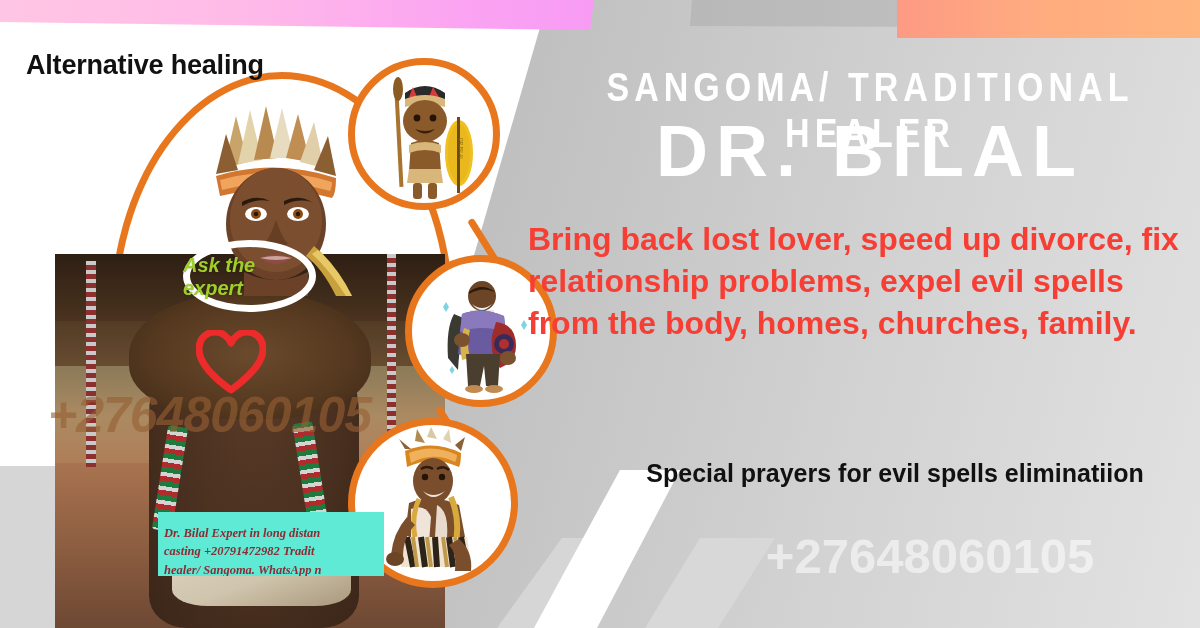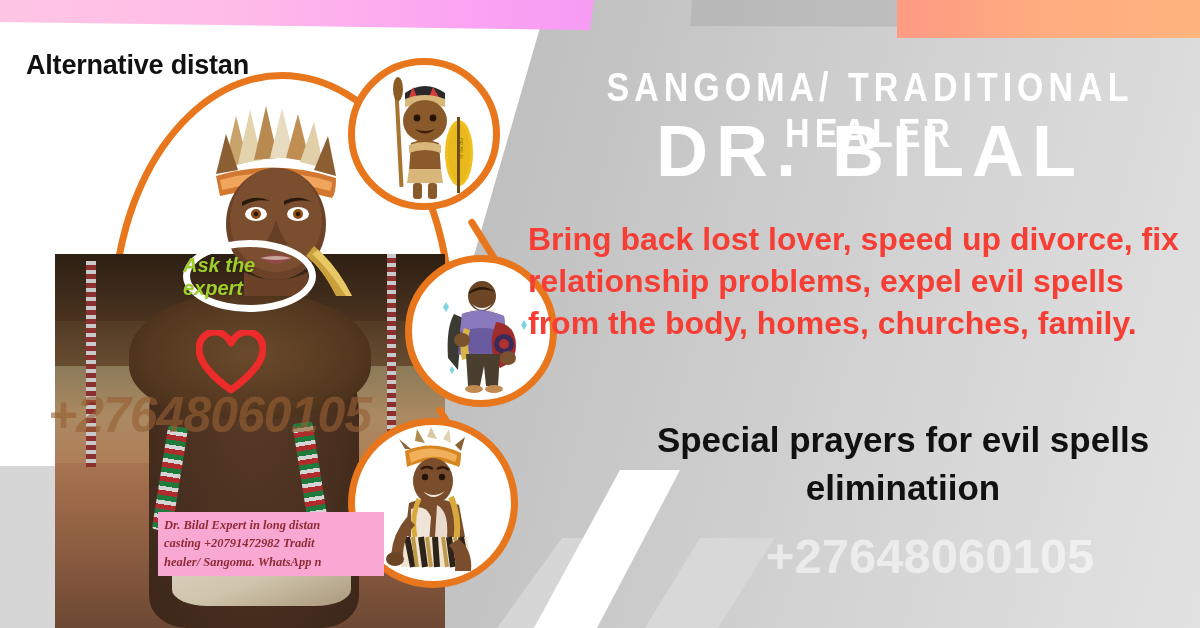--- a/index.html
+++ b/index.html
@@ -161,22 +161,22 @@
   .phone-overlay{
     position:absolute;left:48px;top:386px;width:400px;
     font-size:50px;font-weight:bold;font-style:italic;
     color:rgba(150,95,52,0.62);
     letter-spacing:-1px;
     z-index:25;white-space:nowrap;
   }
 
   .caption{
     position:absolute;left:158px;top:512px;width:226px;height:64px;
-    background:#f9a8d4;z-index:28;overflow:hidden;
-    padding:4px 6px 0 6px;box-sizing:border-box;
+    background:#5eead4;z-index:28;overflow:hidden;
+    padding:12px 6px 0 6px;box-sizing:border-box;
   }
   .caption p{
     margin:0;font-size:12.5px;font-weight:bold;font-style:italic;
     color:#8e2b35;line-height:1.47;white-space:nowrap;
     font-family:"Liberation Serif", serif;
   }
 
   
   .hero{
     position:absolute;left:176px;top:96px;width:200px;height:200px;z-index:24;
@@ -208,23 +208,23 @@
     position:absolute;left:560px;top:110px;width:620px;
     font-size:72px;font-weight:bold;color:#ffffff;
     letter-spacing:8px;text-align:center;z-index:30;
   }
   .body-red{
     position:absolute;left:528px;top:218px;width:660px;
     font-size:32px;font-weight:bold;color:#f73e35;
     text-align:left;line-height:1.32;z-index:30;
   }
   .body-black{
-    position:absolute;left:600px;top:416px;width:590px;
-    font-size:35px;font-weight:bold;color:#111111;
-    text-align:center;line-height:1.38;z-index:30;margin-left:8px;
+    position:absolute;left:600px;top:456px;width:590px;
+    font-size:25px;font-weight:bold;color:#111111;
+    text-align:center;line-height:1.38;z-index:30;
   }
   .watermark{
     position:absolute;left:660px;top:528px;width:540px;
     font-size:49px;font-weight:bold;color:rgba(255,255,255,0.55);
     text-align:center;z-index:20;letter-spacing:0px;
   }
 </style>
 </head>
 <body>
 
@@ -236,21 +236,21 @@
   <div class="stripe-gray-diag"></div>
   <div class="stripe-white-diag"></div>
   <div class="stripe-gray-diag2"></div>
 
   <div class="band-pink"></div>
   <div class="band-gray-top"></div>
   <div class="band-orange-wide"></div>
 
   <div class="orange-arc"></div>
 
-  <div class="alt-heading">Alternative distan</div>
+  <div class="alt-heading">Alternative healing</div>
 
   <div class="hero">
     <svg width="200" height="200" viewBox="0 0 200 200">
       <g>
 
         <path d="M48 72 L60 20 L72 66 Z" fill="#c9a46a"></path>
         <path d="M62 68 L74 14 L86 64 Z" fill="#e3d3ab"></path>
         <path d="M78 64 L90 10 L102 62 Z" fill="#b98a4f"></path>
         <path d="M94 62 L106 12 L118 62 Z" fill="#e8dcc0"></path>
         <path d="M110 62 L122 18 L134 66 Z" fill="#c08d52"></path>

